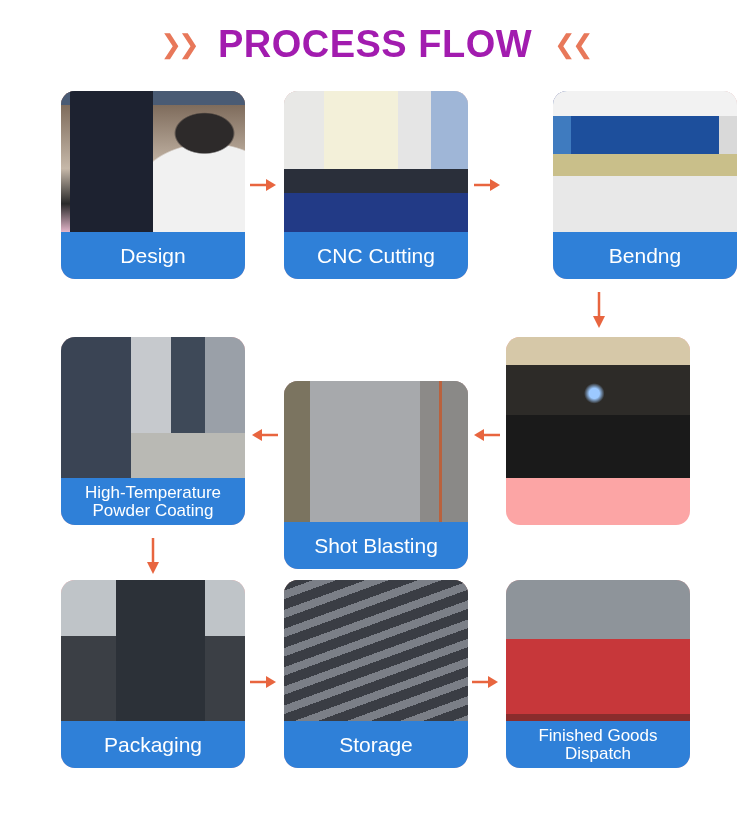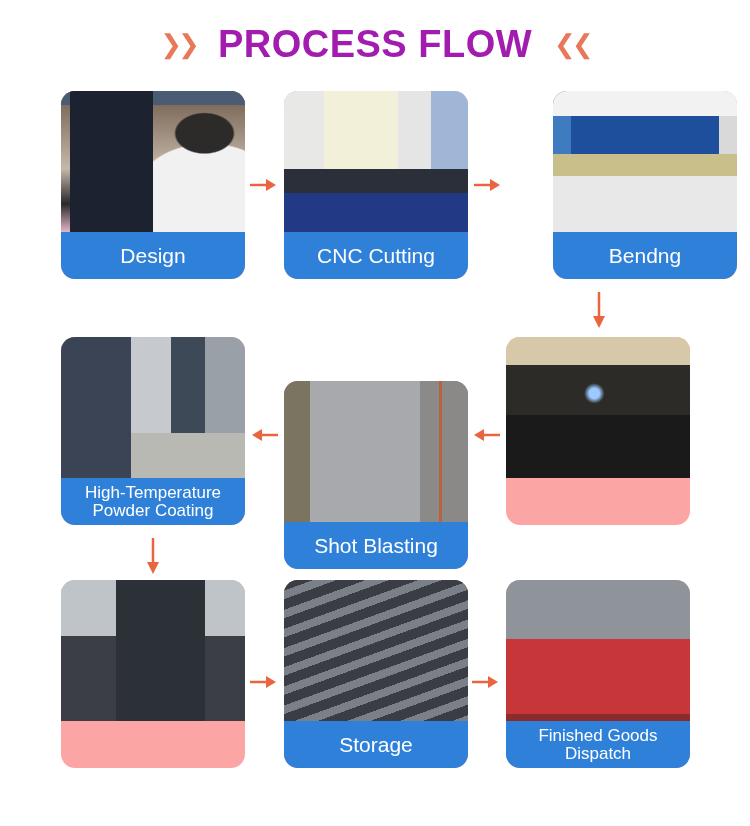--- a/index.html
+++ b/index.html
@@ -114,20 +114,21 @@
   <div class="photo p-weld"></div>
 </div>
 
 <svg class="arrow-v" style="left:147px; top:538px;" viewBox="0 0 12 36">
   <line x1="6" y1="0" x2="6" y2="26" stroke="#e8653f" stroke-width="2.5"></line>
     <polygon points="0,24 12,24 6,36" fill="#e8653f"></polygon>
 </svg>
 
 <div class="card" style="left:61px; top:580px;">
   <div class="photo p-pack"></div>
+  <div class="label">Packaging</div>
 </div>
 <svg class="arrow-h" style="left:250px; top:676px;" viewBox="0 0 26 12">
   <line x1="0" y1="6" x2="17" y2="6" stroke="#e8653f" stroke-width="2.5"></line>
     <polygon points="16,0 26,6 16,12" fill="#e8653f"></polygon>
 </svg>
 <div class="card" style="left:284px; top:580px;padding-left:42px;">
   <div class="photo p-store"></div>
   <div class="label">Storage</div>
 </div>
 <svg class="arrow-h" style="left:472px; top:676px;" viewBox="0 0 26 12">

